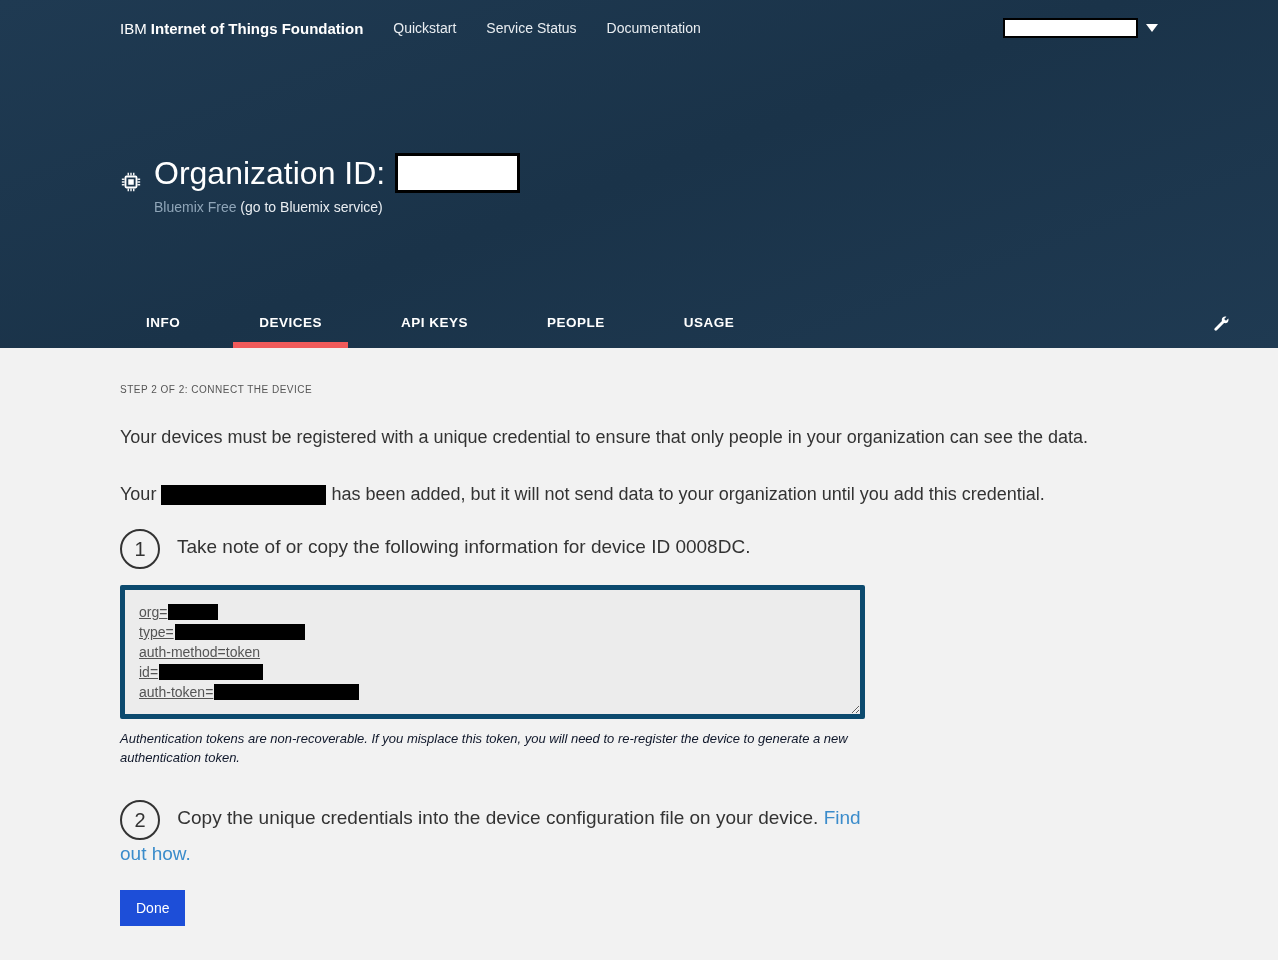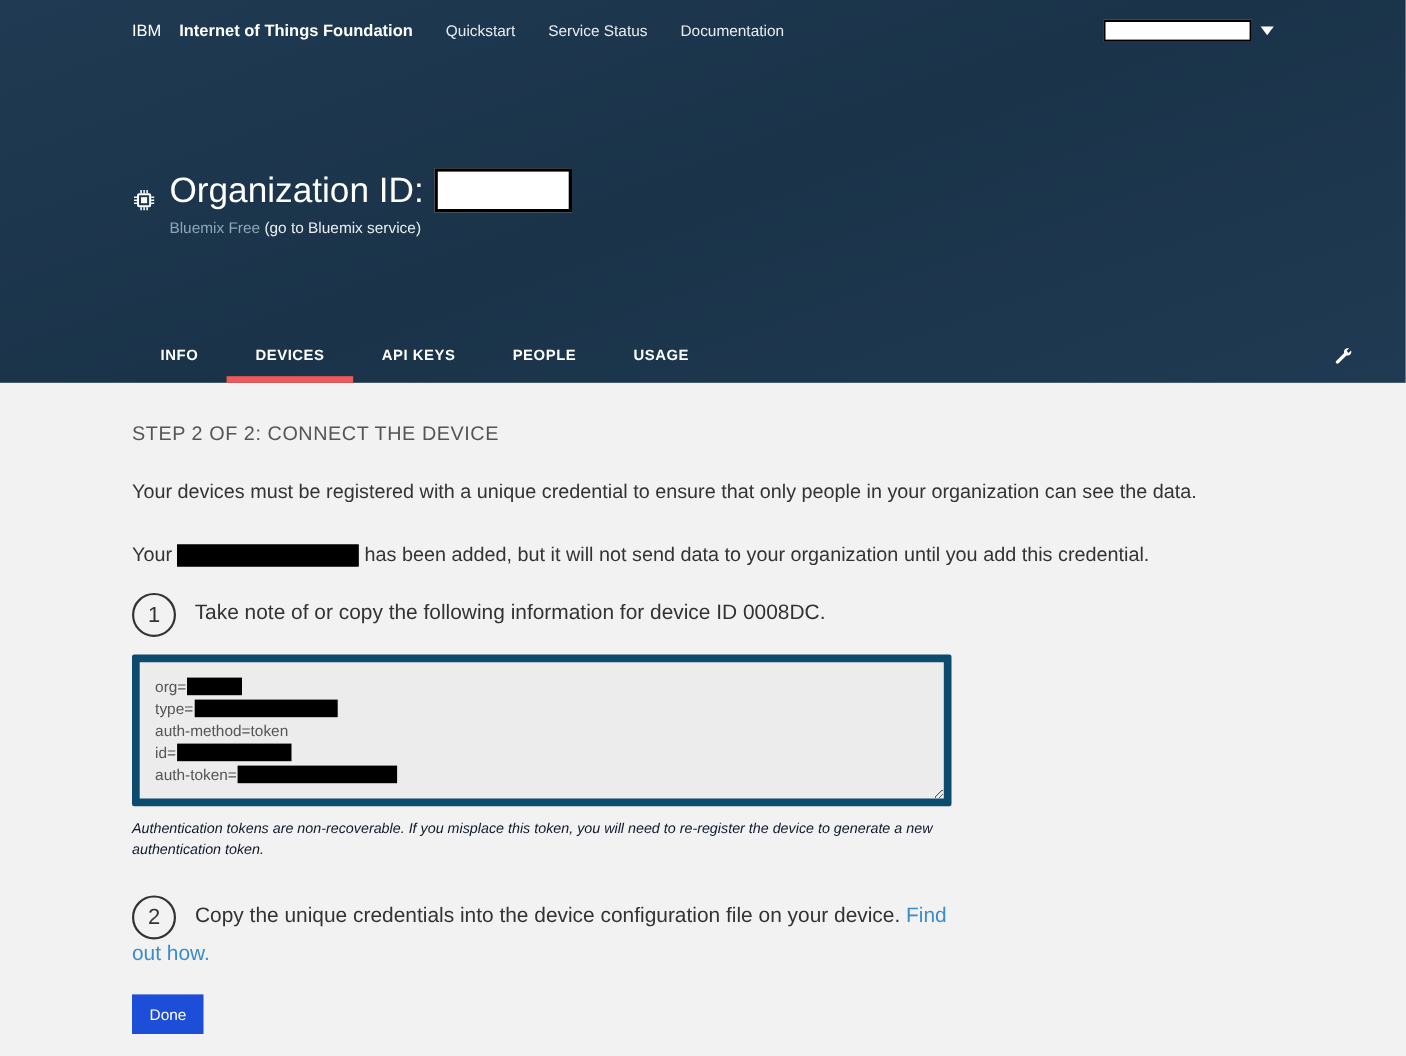--- a/index.html
+++ b/index.html
@@ -19,21 +19,21 @@
     display: flex;
     align-items: center;
     padding: 18px 120px 0 120px;
   }
   .brand {
     font-size: 15px;
     margin-right: 30px;
     white-space: nowrap;
   }
   .brand .light { font-weight: 300; }
-  .brand .bold { font-weight: 600; margin-left: 12px; }
+  .brand .bold { font-weight: 600; }
   .topnav a.navlink {
     color: #e9edf1;
     text-decoration: none;
     font-size: 14px;
     margin-right: 30px;
   }
   .user-area {
     margin-left: auto;
     display: flex;
     align-items: center;
@@ -81,20 +81,21 @@
     margin-left: 34px;
     font-size: 14px;
     color: #c9d3dc;
   }
   .org-sub .plan { color: #8fa5b8; }
   .tabs {
     display: flex;
     padding: 100px 120px 0 120px;
     align-items: flex-start;
     position: relative;
+    gap: 27px;
   }
   .tab {
     color: #fff;
     font-size: 13.5px;
     font-weight: 700;
     letter-spacing: 0.5px;
     padding: 0 26px 18px 26px;
     cursor: pointer;
     position: relative;
   }
@@ -110,21 +111,21 @@
     margin-right: -72px;
     color: #fff;
     cursor: pointer;
     padding-bottom: 10px;
   }
   .content {
     padding: 36px 120px 60px 120px;
     color: #333;
   }
   .step-label {
-    font-size: 18px;
+    font-size: 10px;
     letter-spacing: 0.5px;
     color: #555;
     margin-bottom: 24px;
   }
   .desc {
     font-size: 18px;
     color: #333;
     line-height: 1.55;
     margin-bottom: 8px;
     max-width: 1000px;
@@ -158,29 +159,30 @@
   .step1-wrap .step-circle {
     display: inline-flex;
     vertical-align: middle;
     margin-right: 12px;
   }
   .cred-box {
     margin-top: 16px;
     width: 745px;
     min-height: 130px;
     background: #ececec;
-    border: 7px solid #0c4a6e;
+    border: 5px solid #0c4a6e;
     border-radius: 2px;
     padding: 12px 14px;
     font-family: Arial, sans-serif;
     font-size: 14px;
     color: #555;
     position: relative;
     resize: both;
     overflow: auto;
+    text-decoration: underline;
   }
   .cred-line {
     display: flex;
     align-items: center;
     line-height: 20px;
     white-space: nowrap;
   }
   .cred-line .blackbox {
     display: inline-block;
     background: #000;

